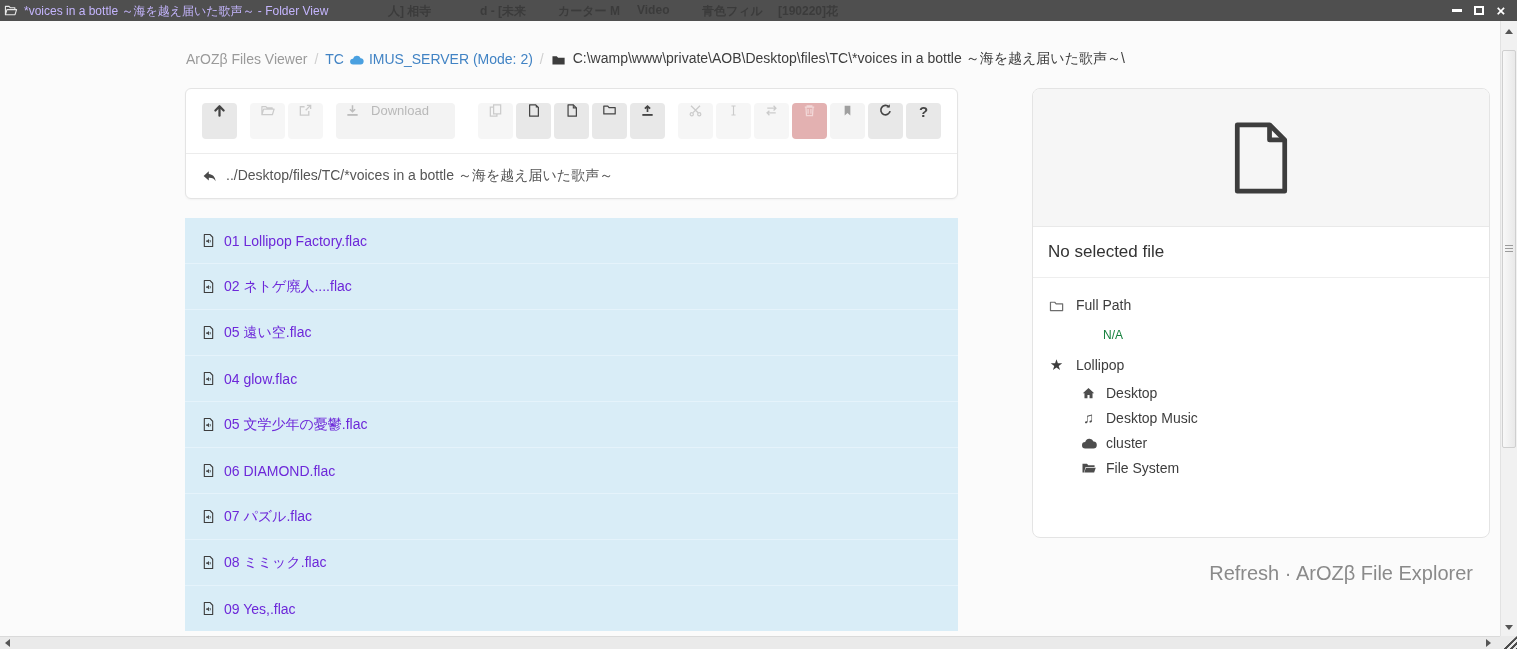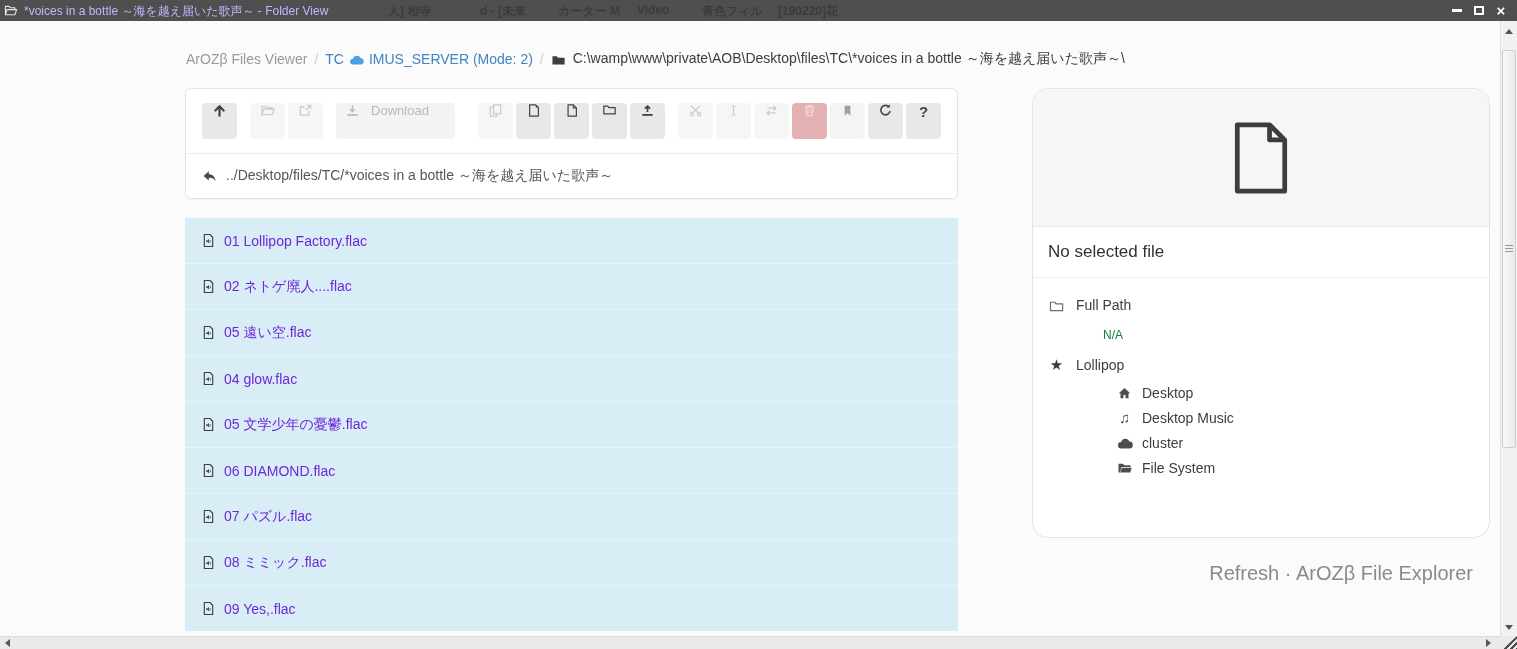--- a/index.html
+++ b/index.html
@@ -38,27 +38,27 @@
   .dl-label { flex:1; text-align:center; font-size:13px; color:#b9b9b9; padding-right:6px; }
   .qmark { font-size:15px; font-weight:bold; }
   .icon { display:flex; align-items:center; justify-content:center; }
 
   .divider { height:1px; background:#ececec; }
   .pathbar { display:flex; align-items:center; gap:8px; padding:13px 16px; font-size:14px; color:#555; cursor:pointer; }
 
   .file-list { position:absolute; left:185px; top:197px; width:773px; height:413px; background:#d9edf7; overflow:hidden; }
   .file-row { display:flex; align-items:center; height:46px; padding:4px 17px; gap:9px; border-bottom:1px solid #e5f3fb; font-size:14px; color:#6d28d9; cursor:pointer; }
 
-  .side-card { position:absolute; left:1032px; top:67px; width:458px; height:450px; background:#fff; border:1px solid #e4e4e4; border-radius:16px; overflow:hidden; }
+  .side-card { position:absolute; left:1032px; top:67px; width:458px; height:450px; background:#fff; border:1px solid #e4e4e4; border-radius:8px; overflow:hidden; }
   .preview { height:138px; background:#f6f6f6; border-bottom:1px solid #e9e9e9; display:flex; align-items:center; justify-content:center; }
   .no-sel { padding:15px 15px; font-size:17px; color:#333; border-bottom:1px solid #eee; }
   .details { padding:12px 15px; font-size:14px; color:#333; }
   .detail-row { display:flex; align-items:center; gap:11px; height:30px; color:#3d3d3d; }
   .sub-na { margin-left:55px; height:30px; display:flex; align-items:center; color:#15803d; font-size:12px; }
-  .shortcut-row { display:flex; align-items:center; gap:9px; height:25px; margin-left:68px; color:#3d3d3d; cursor:pointer; }
+  .shortcut-row { display:flex; align-items:center; gap:9px; height:25px; margin-left:32px; color:#3d3d3d; cursor:pointer; }
   .sideico { color:#4d4d4d; width:17px; display:flex; justify-content:center; }
   .star-glyph { font-size:15px; color:#3d3d3d; }
   .music-glyph { font-size:15px; color:#4d4d4d; }
 
   .footer { position:absolute; top:541px; right:27px; font-size:20px; color:#8a8a8a; white-space:nowrap; }
   .footer .link { cursor:pointer; }
 
   
   .vscroll { position:absolute; top:21px; right:0; width:17px; height:615px; background:#f1f1f1; border-left:1px solid #e2e2e2; }
   .vbtn { position:absolute; left:0; width:16px; height:17px; display:flex; align-items:center; justify-content:center; cursor:pointer; }

